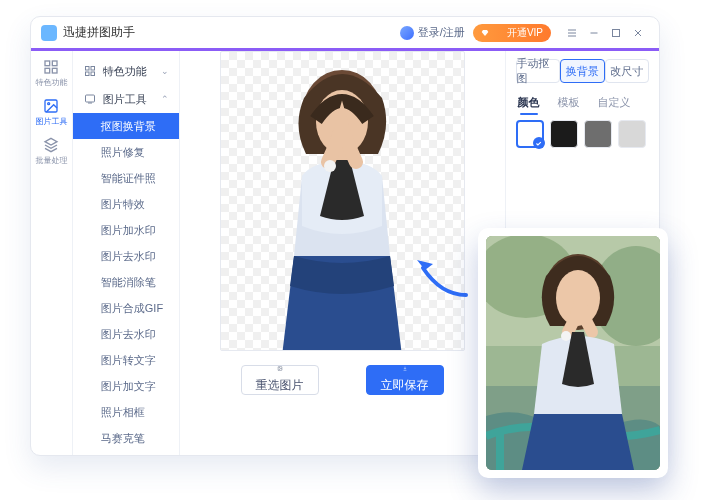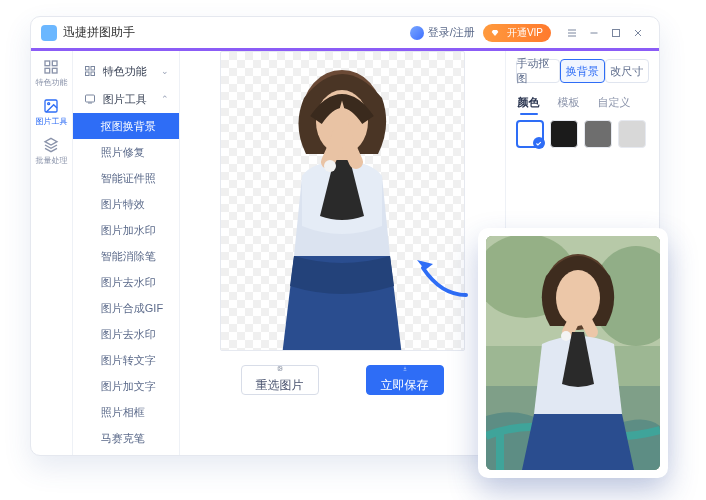--- a/index.html
+++ b/index.html
@@ -14,21 +14,21 @@
 .titlebar {
   display: flex; align-items: center; height: 34px; padding: 0 10px;
   border-bottom: 3px solid #8b5cf6;
 }
 .app-icon { width: 16px; height: 16px; background: #6bb7ff; border-radius: 4px; margin-right: 6px; }
 .app-title { font-size: 12px; color: #333; font-weight: 500; }
 .titlebar-spacer { flex: 1; }
 .avatar-round { width: 14px; height: 14px; border-radius: 50%; background: linear-gradient(135deg,#7aa7ff,#3d6fff); margin-right: 4px; }
 .login-text { font-size: 11px; color: #5b6a8a; margin-right: 8px; }
 .vip-btn {
-  display: flex; align-items: center; gap: 8px; font-size: 10px; color: #fff;
+  display: flex; align-items: center; gap: 18px; font-size: 10px; color: #fff;
   background: linear-gradient(90deg,#ff9a3d,#ff7a2d); padding: 2px 8px; border-radius: 10px;
   margin-right: 10px;
 }
 .vip-diamond { width: 8px; height: 8px; }
 .wbtn { width: 22px; height: 22px; display: flex; align-items: center; justify-content: center; color: #7a869e; }
 .wbtn svg { width: 12px; height: 12px; }
 
 .body { display: flex; height: calc(100% - 34px); }
 
 .tabstrip {
@@ -210,22 +210,22 @@
             </svg>
           </span>
         <span>图片工具</span>
         <span class="chev">⌃</span>
       </div>
       <div class="sb-item active">抠图换背景</div>
       <div class="sb-item">照片修复</div>
       <div class="sb-item">智能证件照</div>
       <div class="sb-item">图片特效</div>
       <div class="sb-item">图片加水印</div>
+      <div class="sb-item">图片去水印</div>
       <div class="sb-item">智能消除笔</div>
-      <div class="sb-item">图片去水印</div>
       <div class="sb-item">图片合成GIF</div>
       <div class="sb-item">图片去水印</div>
       <div class="sb-item">图片转文字</div>
       <div class="sb-item">图片加文字</div>
       <div class="sb-item">照片相框</div>
       <div class="sb-item">马赛克笔</div>
     </div>
 
     <div class="main">
 

